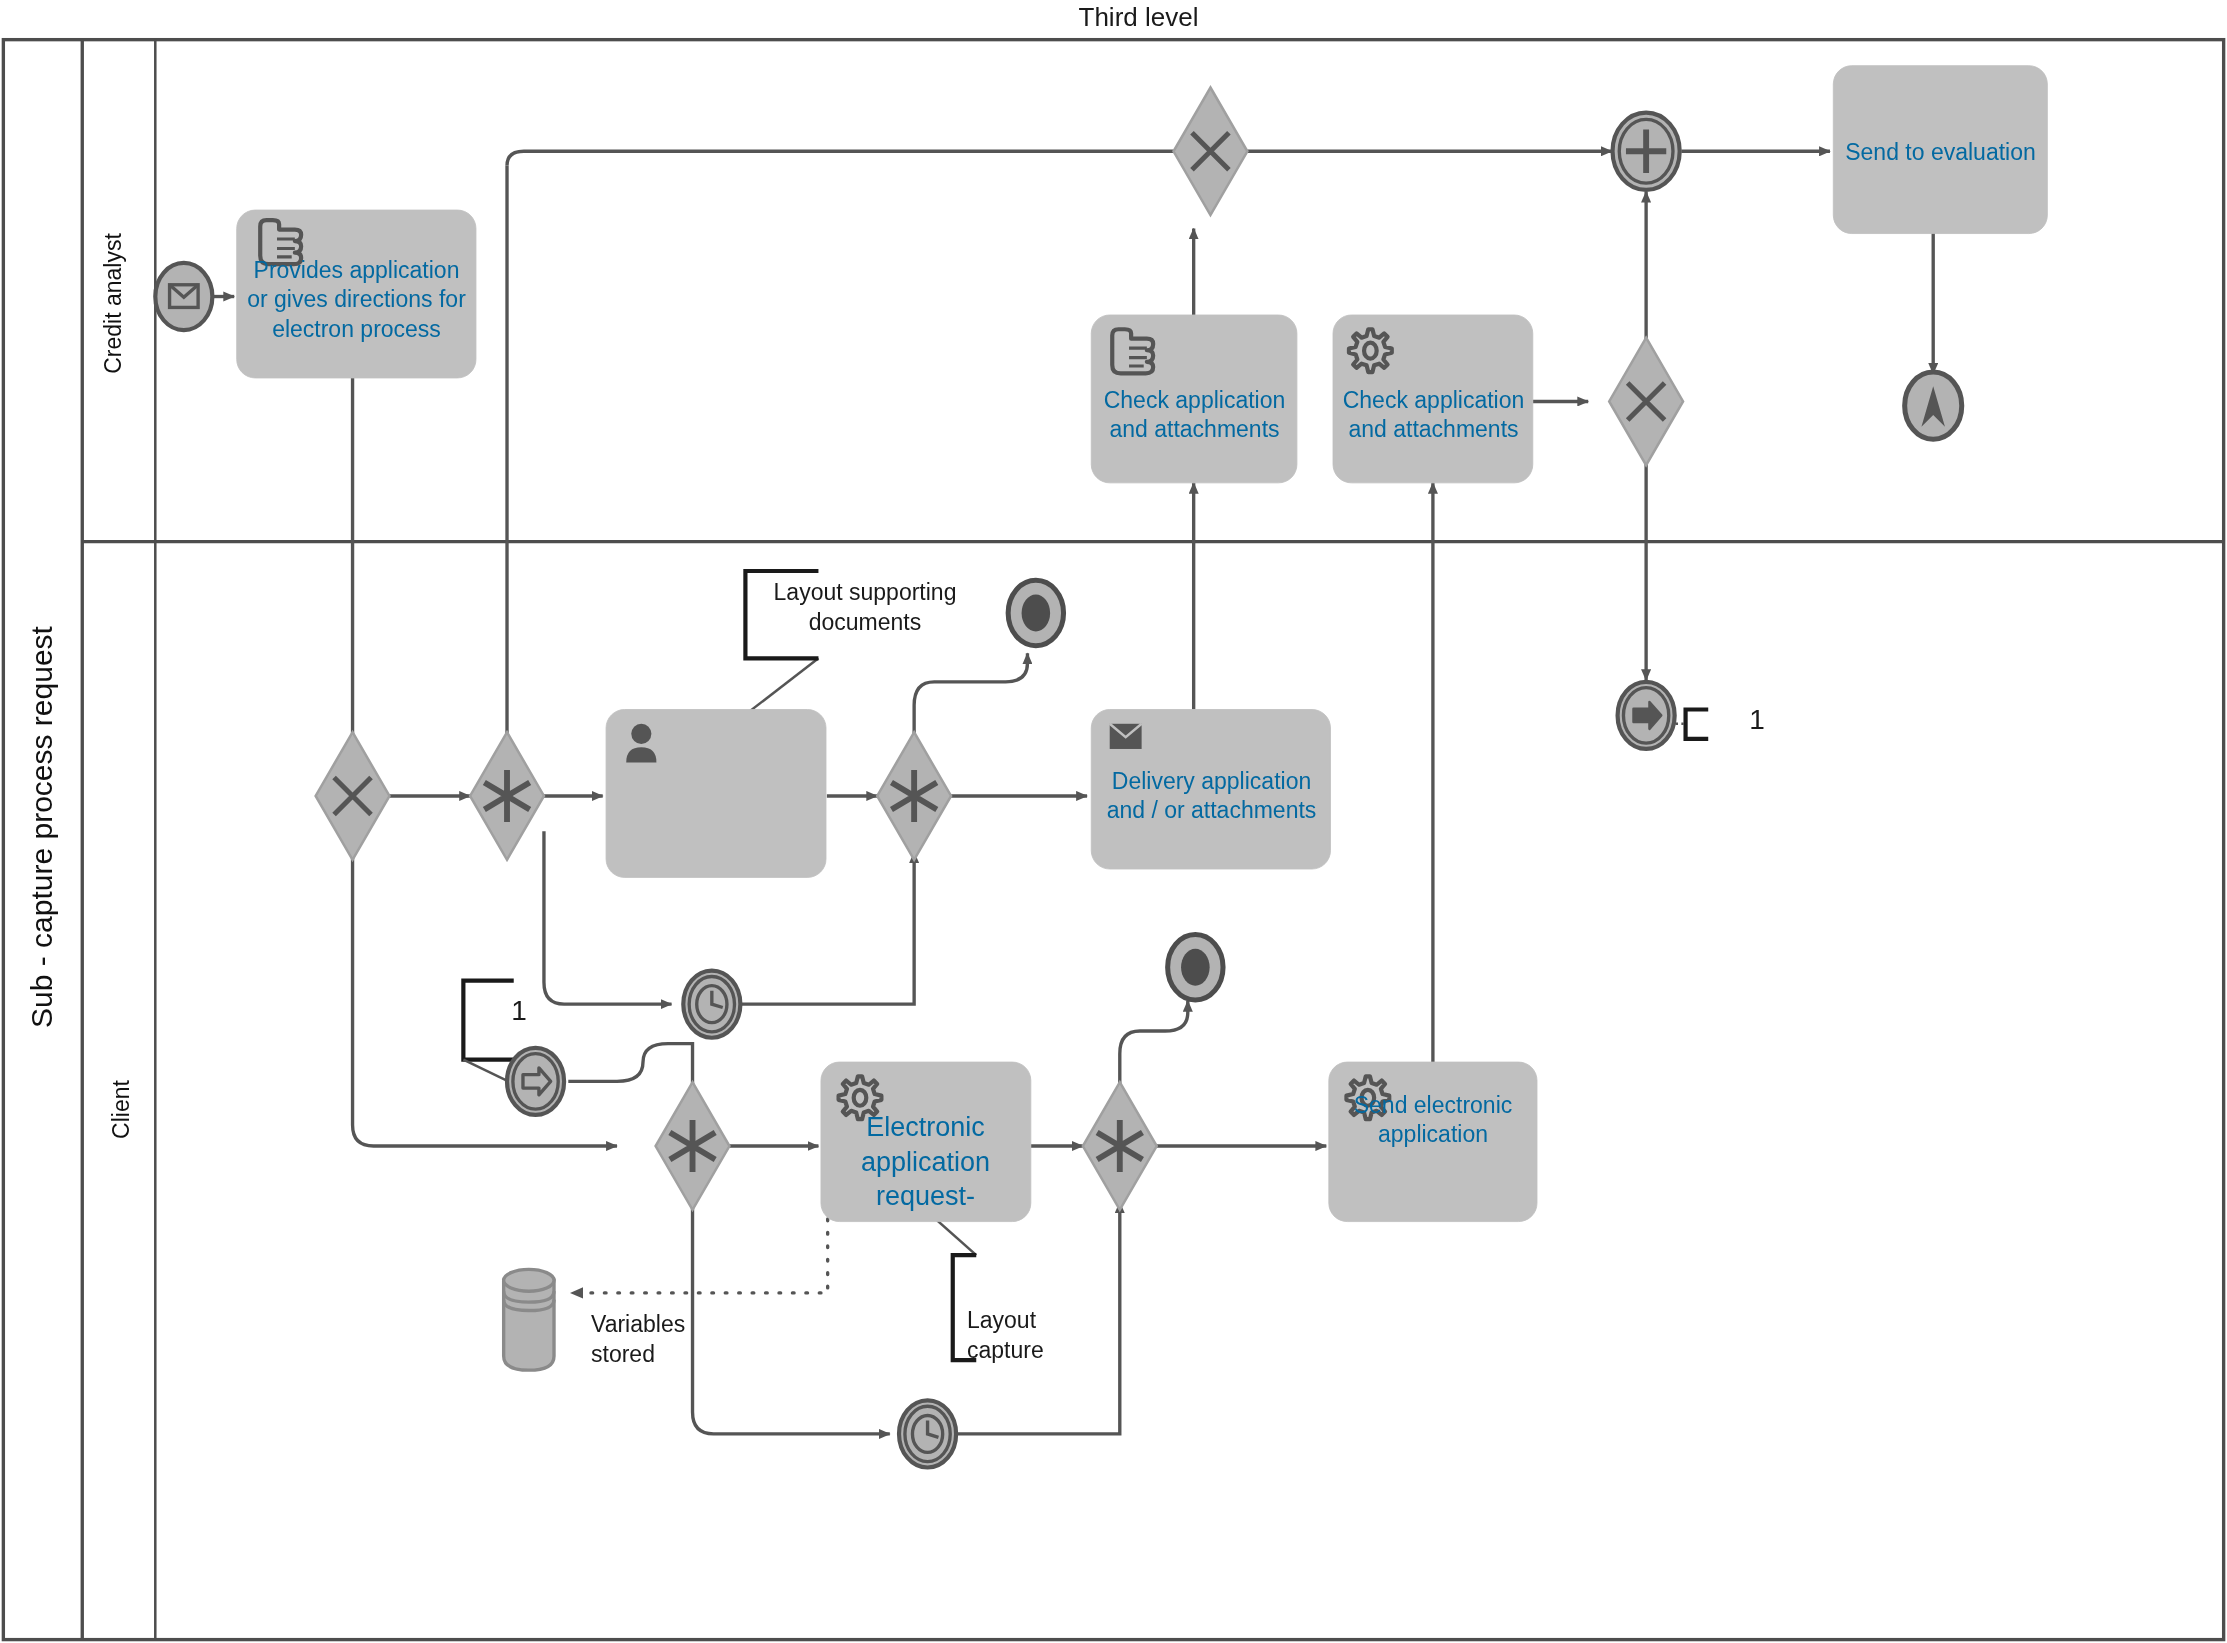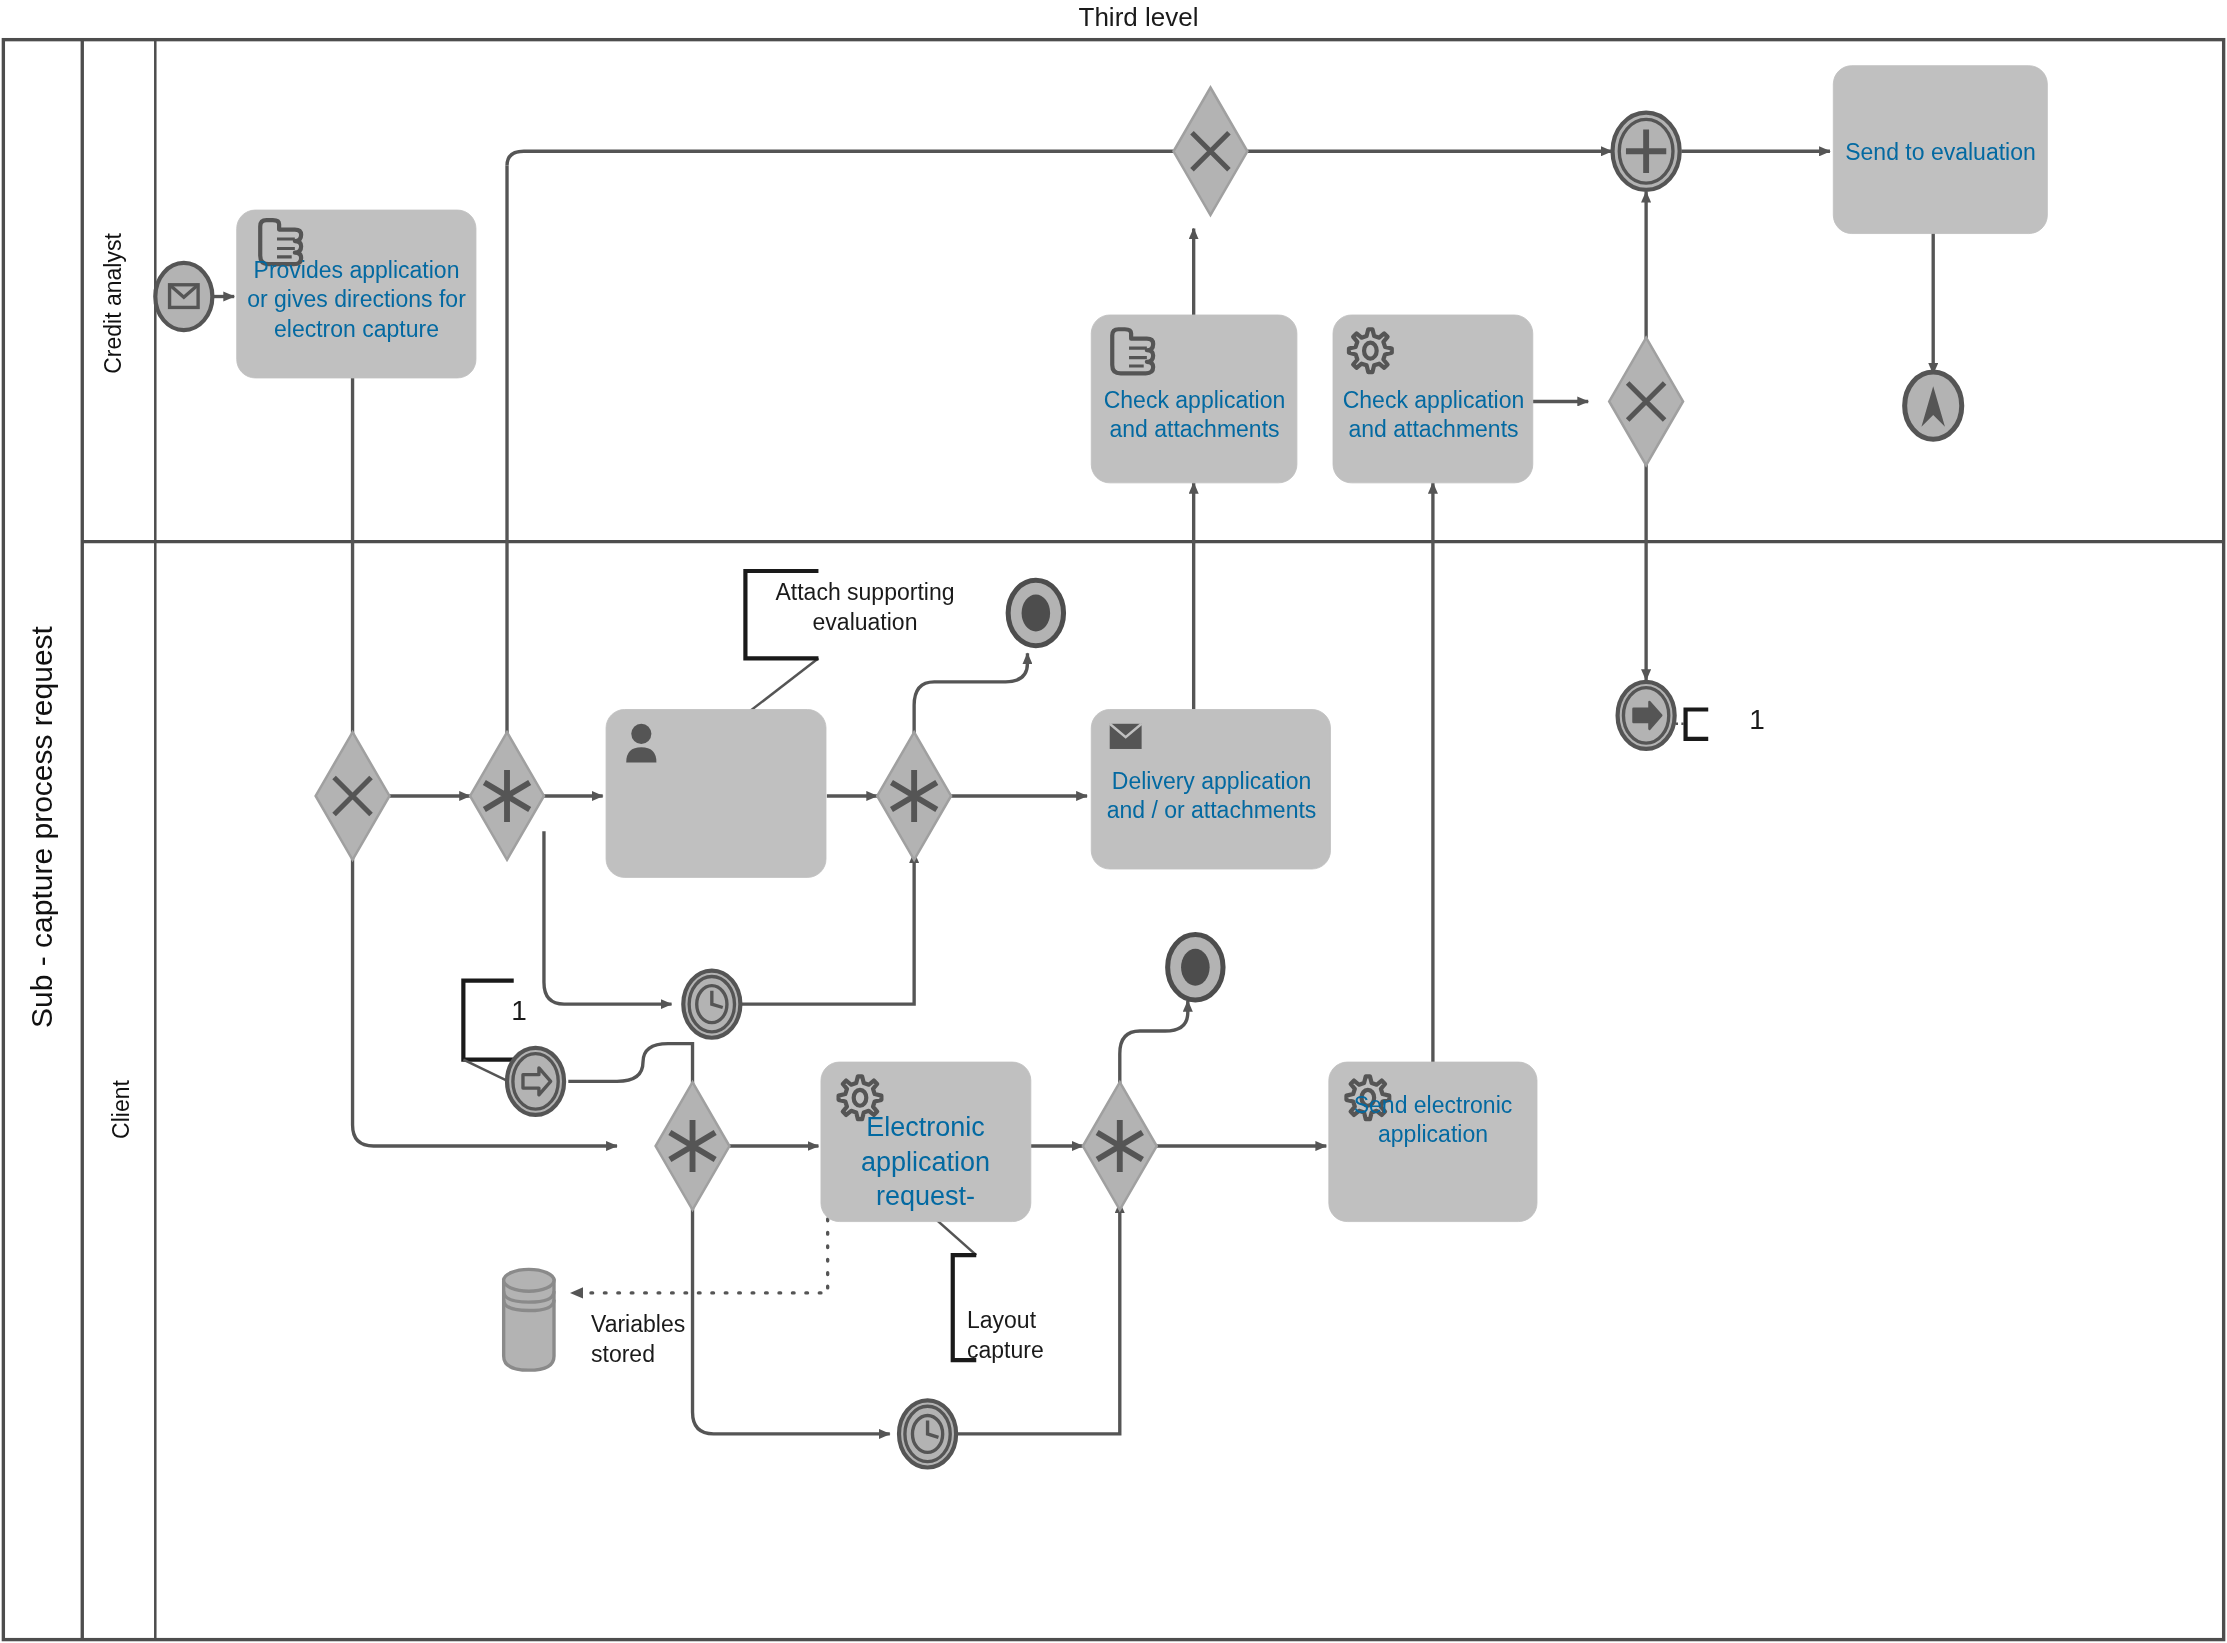--- a/index.html
+++ b/index.html
@@ -278,36 +278,36 @@
     </g>
   </svg>
 
   <div class="lbl" style="left:0;top:1.7px;width:2227px;text-align:center;font-size:26px;">Third level</div>
 
   <div class="vert-label" style="left:-294px;top:810px;width:672px;font-size:30px;">Sub - capture process request</div>
 
   <div class="vert-label" style="left:-13.4px;top:290px;width:252px;font-size:23px;">Credit analyst</div>
   <div class="vert-label" style="left:-5px;top:1096px;width:252px;font-size:23px;">Client</div>
 
-  <div class="task-label" style="left:242px;top:256px;width:229px;font-size:23px;">Provides application or gives directions for electron capture</div>
+  <div class="task-label" style="left:242px;top:256px;width:229px;font-size:23px;">Provides application or gives directions for electron process</div>
 
   <div class="task-label" style="left:1095px;top:386px;width:199px;font-size:23px;">Check application and attachments</div>
 
   <div class="task-label" style="left:1337px;top:386px;width:193px;font-size:23px;">Check application and attachments</div>
 
   <div class="task-label" style="left:1837px;top:138px;width:207px;font-size:23px;">Send to evaluation</div>
 
 
   <div class="task-label" style="left:1095px;top:767px;width:233px;font-size:23px;">Delivery application and / or attachments</div>
 
   <div class="task-label" style="left:824px;top:1110px;width:203px;font-size:27px;">Electronic application request-</div>
 
   <div class="task-label" style="left:1332px;top:1091px;width:202px;font-size:23px;">Send electronic application</div>
 
-  <div class="annot" style="left:760px;top:578px;width:210px;font-size:23px;">Attach supporting evaluation</div>
+  <div class="annot" style="left:760px;top:578px;width:210px;font-size:23px;">Layout supporting documents</div>
 
   <div class="annot" style="left:967px;top:1306px;width:118px;font-size:23px;text-align:left;">Layout capture</div>
 
   <div class="lbl" style="left:566px;top:1310px;width:118px;font-size:23px;line-height:1.3;">Variables stored</div>
 
   <div class="lbl" style="left:477px;top:995px;width:34px;font-size:28px;text-align:center;">1</div>
 
   <div class="lbl" style="left:1715px;top:704px;width:34px;font-size:28px;text-align:center;">1</div>
 
 </div>

